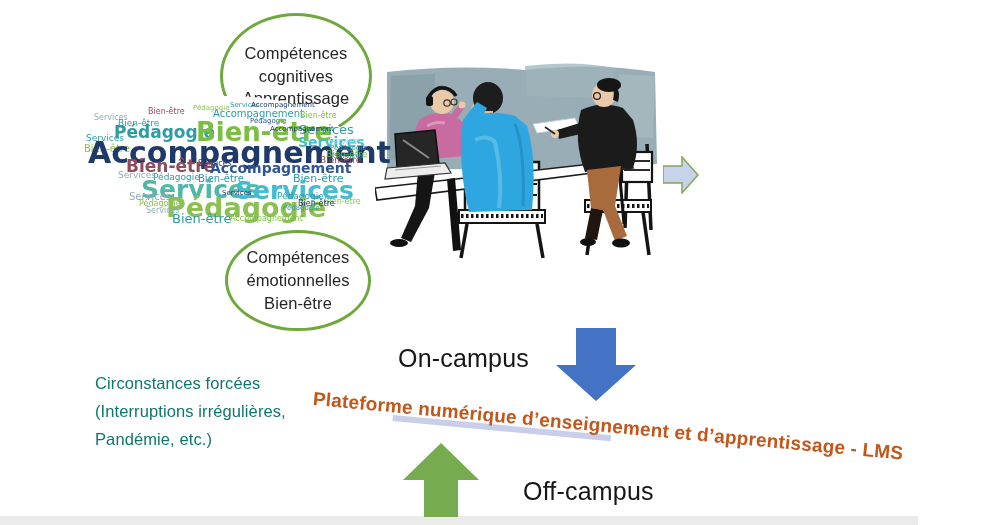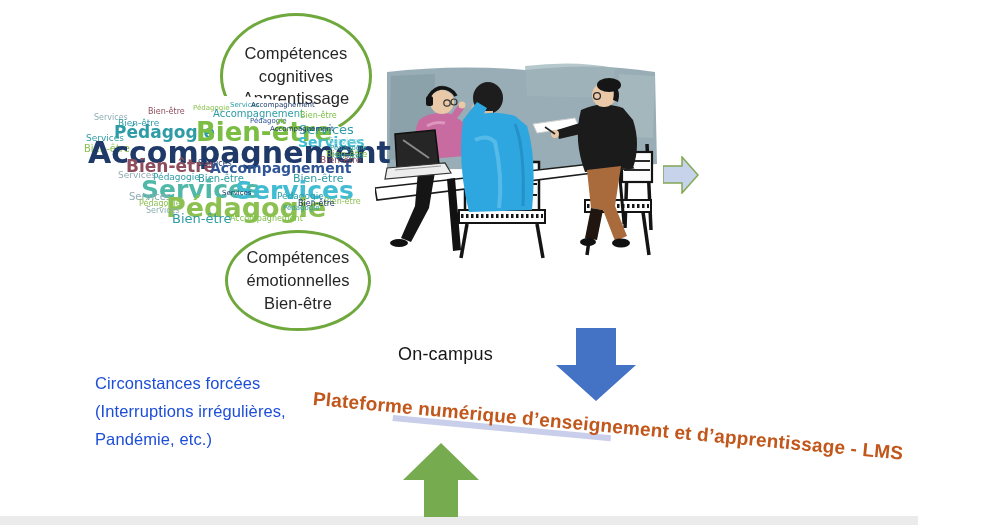--- a/index.html
+++ b/index.html
@@ -23,35 +23,35 @@
   #word-cloud{
     position:absolute;left:80px;top:96px;width:278px;height:138px;
     background:#ffffff;border-radius:46%;z-index:3;
   }
   .wc-word{
     position:absolute;white-space:nowrap;line-height:1;
     font-family:"DejaVu Sans","Liberation Sans",sans-serif;
   }
   
   .plain-label{position:absolute;color:#161616;}
-  #on-campus-label,#off-campus-label{font-size:18px;letter-spacing:.2px;}
+  #on-campus-label,#off-campus-label{font-size:25px;letter-spacing:.2px;}
   #lms-banner{
     position:absolute;left:314px;top:388px;width:640px;
     transform:rotate(5.3deg);transform-origin:left top;
     color:var(--lms_orange,#C2571C);font-weight:bold;font-size:19px;letter-spacing:.2px;
     white-space:nowrap;z-index:4;
   }
   #lms-underline{
     position:absolute;left:393px;top:415px;width:219px;height:6px;
     background:var(--underline_lavender,#C9CFEA);
     transform:rotate(5.3deg);transform-origin:left top;z-index:2;
   }
   #circumstances{
     position:absolute;left:95px;top:369px;font-size:16.5px;line-height:28px;
-    color:#1d4ed8;white-space:pre-line;letter-spacing:.1px;
+    color:#0f766e;white-space:pre-line;letter-spacing:.1px;
   }
   #footer-strip{
     position:absolute;left:0;top:516px;width:1000px;height:9px;
     background:var(--footer_gray,#ebebeb);
   }
   svg{display:block;}
 </style>
 </head>
 <body>
 
@@ -200,16 +200,17 @@
   <div id="lms-banner">Plateforme numérique d’enseignement et d’apprentissage - LMS</div>
 
   <div id="circumstances">Circonstances forcées
 (Interruptions irrégulières,
 Pandémie, etc.)</div>
 
   <svg class="abs" style="left:403px;top:443px;z-index:2" width="76" height="74" viewBox="0 0 76 74">
     <polygon points="38,0 76,37 55,37 55,74 21,74 21,37 0,37" style="fill:var(--arrow_green,#76AC4F)"></polygon>
   </svg>
 
+  <div class="plain-label" id="off-campus-label" style="left:523px;top:477px;">Off-campus</div>
 
   <div id="footer-strip"></div>
 
 </div>
 
 </body></html>

